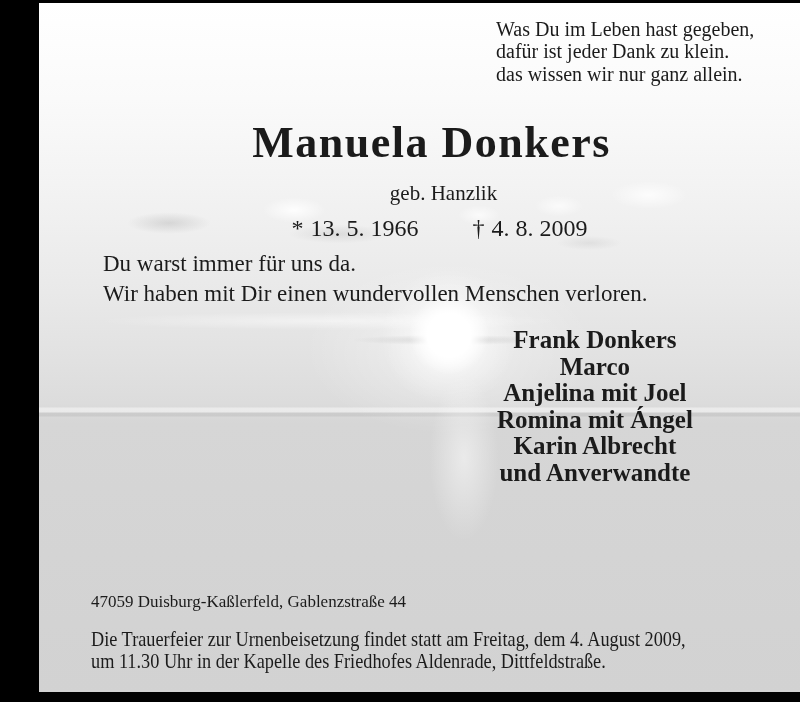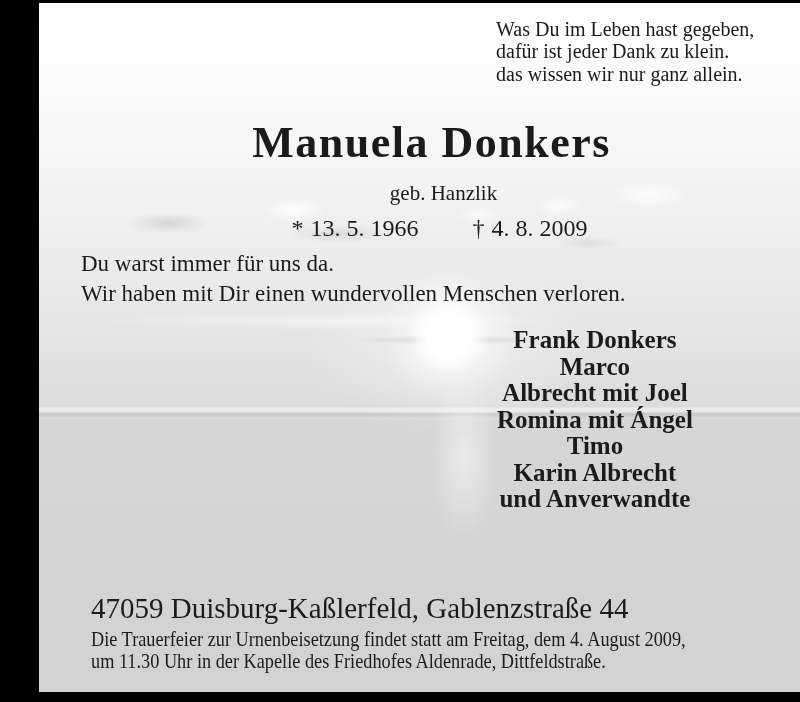--- a/index.html
+++ b/index.html
@@ -41,25 +41,25 @@
       linear-gradient(180deg,#ffffff 0%,#fafafa 14%,#f2f2f2 28%,#e9e9e9 42%,#e1e1e1 52%,#dcdcdc 58%,#d6d6d6 61%,#d4d4d4 80%,#d2d2d2 100%);
     margin-left: 34px;
   }
   .abs{position:absolute;}
   .poem{left:457px;top:15px;font-size:20px;line-height:22.3px;}
   .deceased{left:0;top:117px;width:785px;margin:0;text-align:center;
     font-size:44px;font-weight:bold;letter-spacing:1.5px;line-height:46px;}
   .maiden{left:12px;top:178px;width:785px;text-align:center;font-size:21px;}
   .dates{left:8px;top:212px;width:785px;display:flex;justify-content:center;gap:54px;font-size:24px;}
   .datesym{margin-right:7px;}
-  .tribute{left:42px;font-size:23px;}
+  .tribute{left:64px;font-size:23px;}
   .t1{top:248px;}
   .t2{top:278px;}
   .mourners{left:458px;top:324px;font-size:25px;font-weight:bold;line-height:26.5px;text-align:center;}
-  .address{left:52px;top:589px;font-size:29px;}
+  .address{left:52px;top:589px;font-size:17px;}
   .funeral{left:52px;top:626px;font-size:21px;line-height:21.5px;
     transform:scaleX(0.87);transform-origin:left top;white-space:nowrap;}
 </style>
 </head>
 <body>
 
 <div class="page">
   <div class="card">
 
     <div class="abs poem">
@@ -80,23 +80,22 @@
         <span class="datesym">†</span><span>4. 8. 2009</span>
       </span>
     </div>
 
     <div class="abs tribute t1">Du warst immer für uns da.</div>
     <div class="abs tribute t2">Wir haben mit Dir einen wundervollen Menschen verloren.</div>
 
     <div class="abs mourners">
       <div>Frank Donkers</div>
       <div>Marco</div>
-      <div>Albrecht mit Joel</div>
+      <div>Anjelina mit Joel</div>
       <div>Romina mit Ángel</div>
-      <div>Timo</div>
       <div>Karin Albrecht</div>
       <div>und Anverwandte</div>
     </div>
 
     <div class="abs address">47059 Duisburg-Kaßlerfeld, Gablenzstraße 44</div>
 
     <div class="abs funeral">
       <div>Die Trauerfeier zur Urnenbeisetzung findet statt am Freitag, dem 4. August 2009,</div>
       <div>um 11.30 Uhr in der Kapelle des Friedhofes Aldenrade, Dittfeldstraße.</div>
     </div>

